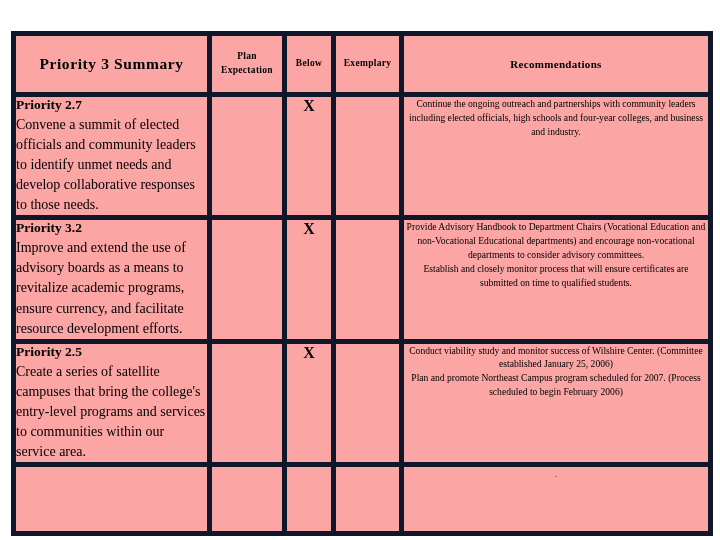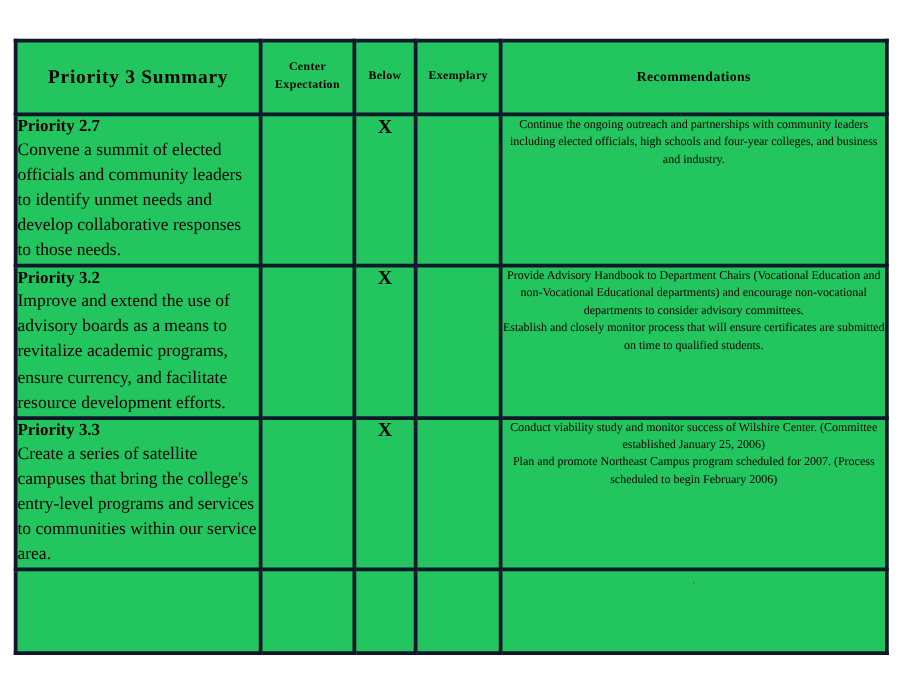--- a/index.html
+++ b/index.html
@@ -27,24 +27,24 @@
     left: 11px;
     top: 31px;
     width: 697px;
     border-collapse: collapse;
     table-layout: fixed;
     background: #ffffff;
   }
 
   table.matrix td,
   table.matrix th {
-    border: 3px solid #0f172a;
+    border: 5px solid #0f172a;
     vertical-align: top;
     padding: 0;
-    background: #22c55e;
+    background: #fca5a5;
   }
 
   
   table.matrix {
     border: 2px solid #000000;
   }
 
   
   col.c-summary      { width: 196px; }
   col.c-below        { width: 75px;  }
@@ -137,21 +137,21 @@
       <col class="c-below">
       <col class="c-good">
       <col class="c-exemplary">
       <col class="c-recs">
     </colgroup>
 
     <thead>
       <tr class="head">
         <th class="h-summary">Priority 3 Summary</th>
         <th class="h-small">
-          <div>Center</div>
+          <div>Plan</div>
           <div>Expectation</div>
         </th>
         <th class="h-small">Below</th>
         <th class="h-small">Exemplary</th>
         <th class="h-recs">Recommendations</th>
       </tr>
     </thead>
 
     <tbody>
 
@@ -189,21 +189,21 @@
           <span class="mark"></span>
         </td>
         <td class="recs-cell">
           <div class="recs-block">Provide Advisory Handbook to Department Chairs (Vocational Education and non-Vocational Educational departments) and encourage non-vocational departments to consider advisory committees.</div>
           <div class="recs-block">Establish and closely monitor process that will ensure certificates are submitted on time to qualified students.</div>
         </td>
       </tr>
 
       <tr class="body-row r3">
         <td class="summary-cell">
-          <div class="prio-label">Priority 3.3</div>
+          <div class="prio-label">Priority 2.5</div>
           <div class="prio-text">Create a series of satellite campuses that bring the college's entry-level programs and services to communities within our service area.</div>
         </td>
         <td class="mark-cell">
           <span class="mark"></span>
         </td>
         <td class="mark-cell">
           <span class="mark">X</span>
         </td>
         <td class="mark-cell">
           <span class="mark"></span>

